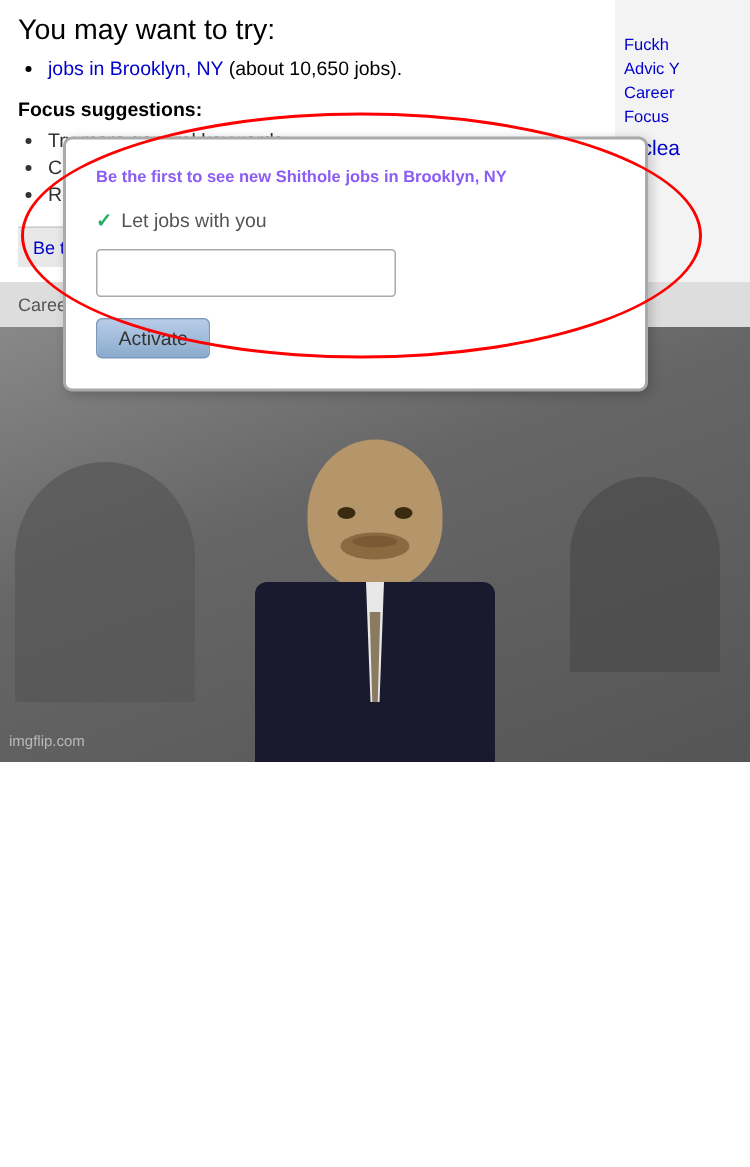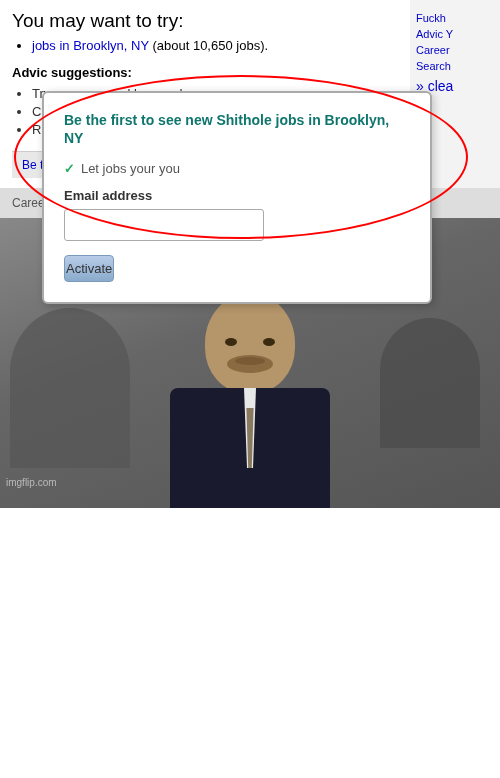--- a/index.html
+++ b/index.html
@@ -20,21 +20,21 @@
 
     .main-content {
       flex: 1;
       padding: 10px 12px;
       min-width: 0;
     }
 
     .right-sidebar {
       width: 90px;
       background: #f3f3f3;
-      padding: 12px 6px;
+      padding: 24px 6px;
       font-size: 12px;
       flex-shrink: 0;
       overflow: hidden;
     }
 
     .no-match-text {
       font-size: 13px;
       color: #333;
       line-height: 1.4;
       margin-bottom: 12px;
@@ -139,23 +139,23 @@
       top: -18px;
       left: -30px;
       width: 450px;
       height: 160px;
       border: 2.5px solid red;
       border-radius: 50%;
       pointer-events: none;
     }
 
     .modal-title {
-      font-size: 14px;
+      font-size: 11px;
       font-weight: bold;
-      color: #0f766e;
+      color: #8b5cf6;
       margin-bottom: 14px;
       line-height: 1.3;
     }
 
     .checkbox-row {
       display: flex;
       align-items: center;
       margin-bottom: 12px;
       color: #555;
       font-size: 13px;
@@ -184,21 +184,21 @@
       font-size: 13px;
       display: block;
       margin-bottom: 14px;
       background: #fff;
     }
 
     .activate-btn {
       background: linear-gradient(to bottom, #b8cce8, #8aabcc);
       border: 1px solid #7a9abb;
       border-radius: 4px;
-      padding: 5px 1px;
+      padding: 5px 14px;
       font-size: 13px;
       color: #333;
       cursor: pointer;
     }
 
     
     .meme-area {
       width: 500px;
       height: 290px;
       background: linear-gradient(160deg, #888 0%, #666 40%, #555 100%);
@@ -324,21 +324,21 @@
       left: 50%;
       transform: translateX(-50%);
       width: 12px;
       height: 60px;
       background: #8a7a60;
       clip-path: polygon(20% 0%, 80% 0%, 65% 100%, 35% 100%);
     }
 
     .imgflip-credit {
       position: absolute;
-      bottom: 20px;
+      bottom: 8px;
       left: 6px;
       color: rgba(255,255,255,0.55);
       font-size: 10px;
     }
 
     .modal-wrapper {
       position: relative;
       height: 0;
     }
   </style>
@@ -350,51 +350,50 @@
 
 
     <p class="may-try">You may want to try:</p>
     <ul class="may-try-list">
       <li>
         <a href="#">
           <span>jobs in Brooklyn, NY</span></a><span> (about 10,650 jobs).</span>
       </li>
     </ul>
 
-    <p class="suggestions-title">Advic suggestions:</p>
+    <p class="suggestions-title">Focus suggestions:</p>
     <ul class="suggestions-list">
       <li>Try more general keywords</li>
       <li>Check your spelling</li>
       <li>Replace abbreviations with the entire word</li>
     </ul>
 
     <div class="modal-wrapper">
       <div class="modal-overlay">
         <p class="modal-title">Be the first to see new Shithole jobs in Brooklyn, NY</p>
         <div class="checkbox-row">
           <span class="checkmark">✓</span>
-          <span>Let jobs your you</span>
+          <span>Let jobs with you</span>
         </div>
-        <label class="email-label">Email address</label>
         <input class="email-input" type="email" placeholder="" style="">
         <button class="activate-btn">Activate</button>
       </div>
     </div>
 
     <div class="be-first-bar">
       <span>Be the fi</span>
     </div>
 
   </div>
 
   <div class="right-sidebar">
     <span class="sidebar-link">Fuckh</span>
     <span class="sidebar-link">Advic Y</span>
     <span class="sidebar-link">Career</span>
-    <span class="sidebar-link">Search</span>
+    <span class="sidebar-link">Focus</span>
     <span class="sidebar-clear">» clea</span>
   </div>
 </div>
 
 <div class="bottom-gray">
   <span>Career Advic</span> &nbsp;
   <span>Communit</span>
   &nbsp;&nbsp;
   <span>Do Not</span>
 </div>

